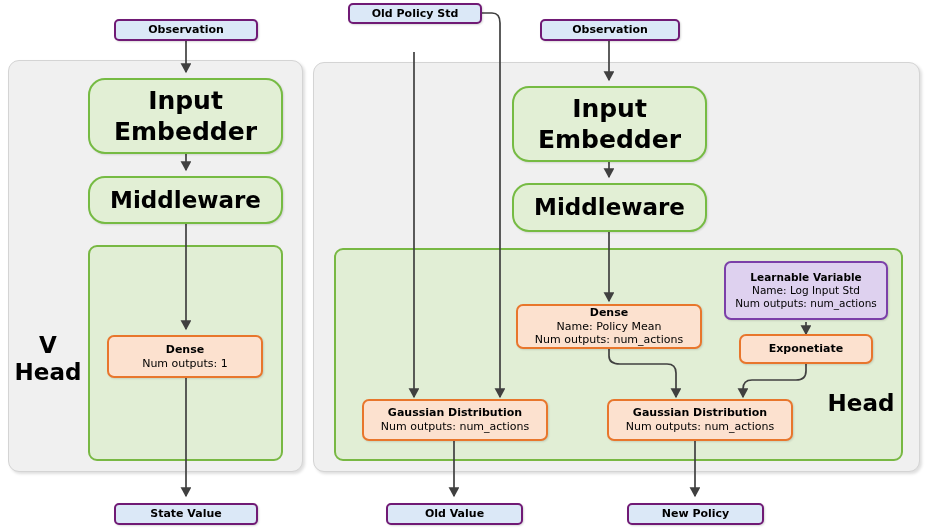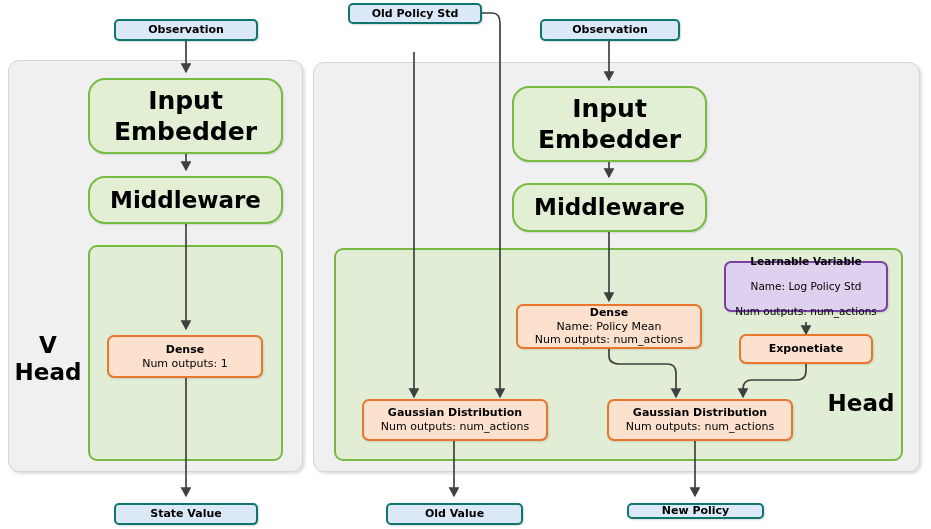--- a/index.html
+++ b/index.html
@@ -71,21 +71,21 @@
     background: #ded1ef;
     border: 2px solid #7b3fa8;
     border-radius: 7px;
     box-shadow: 1px 1px 2px rgba(0,0,0,0.12);
     font-size: 10.5px;
   }
 
   
   .box-blue {
     background: #dbe8f7;
-    border: 2px solid #0f766e;
+    border: 2px solid #701a75;
     border-radius: 5px;
     box-shadow: 1px 1px 2px rgba(0,0,0,0.15);
     font-size: 11px;
     font-weight: bold;
   }
 
   .title-line { font-weight: bold; }
   .sub-line { font-weight: normal; }
 
   
@@ -200,23 +200,23 @@
   <div class="node box-green" style="left:512px; top:183px; width:195px; height:49px; font-size:23px;">
     <span>Middleware</span>
   </div>
 
   <div class="node box-orange" style="left:516px; top:304px; width:186px; height:45px;">
     <span class="title-line">Dense</span>
     <span class="sub-line">Name: Policy Mean</span>
     <span class="sub-line">Num outputs: num_actions</span>
   </div>
 
-  <div class="node box-purple" style="left:724px; top:261px; width:164px; height:51px;gap:12px;">
+  <div class="node box-purple" style="left:724px; top:261px; width:164px; height:59px;">
     <span class="title-line">Learnable Variable</span>
-    <span class="sub-line">Name: Log Policy Std</span>
+    <span class="sub-line">Name: Log Input Std</span>
     <span class="sub-line">Num outputs: num_actions</span>
   </div>
 
   <div class="node box-orange" style="left:739px; top:334px; width:134px; height:30px; font-weight:bold;">
     <span>Exponetiate</span>
   </div>
 
   <div class="node box-orange" style="left:362px; top:399px; width:186px; height:42px;">
     <span class="title-line">Gaussian Distribution</span>
     <span class="sub-line">Num outputs: num_actions</span>
@@ -228,17 +228,17 @@
   </div>
 
   <div class="head-label" style="left:818px; top:390px; width:86px; font-size:23px;">
     <div>Head</div>
   </div>
 
   <div class="node box-blue" style="left:386px; top:503px; width:137px; height:22px;">
     <span>Old Value</span>
   </div>
 
-  <div class="node box-blue" style="left:627px; top:503px; width:137px; height:16px;">
+  <div class="node box-blue" style="left:627px; top:503px; width:137px; height:22px;">
     <span>New Policy</span>
   </div>
 
 </div>
 
 </body></html>

